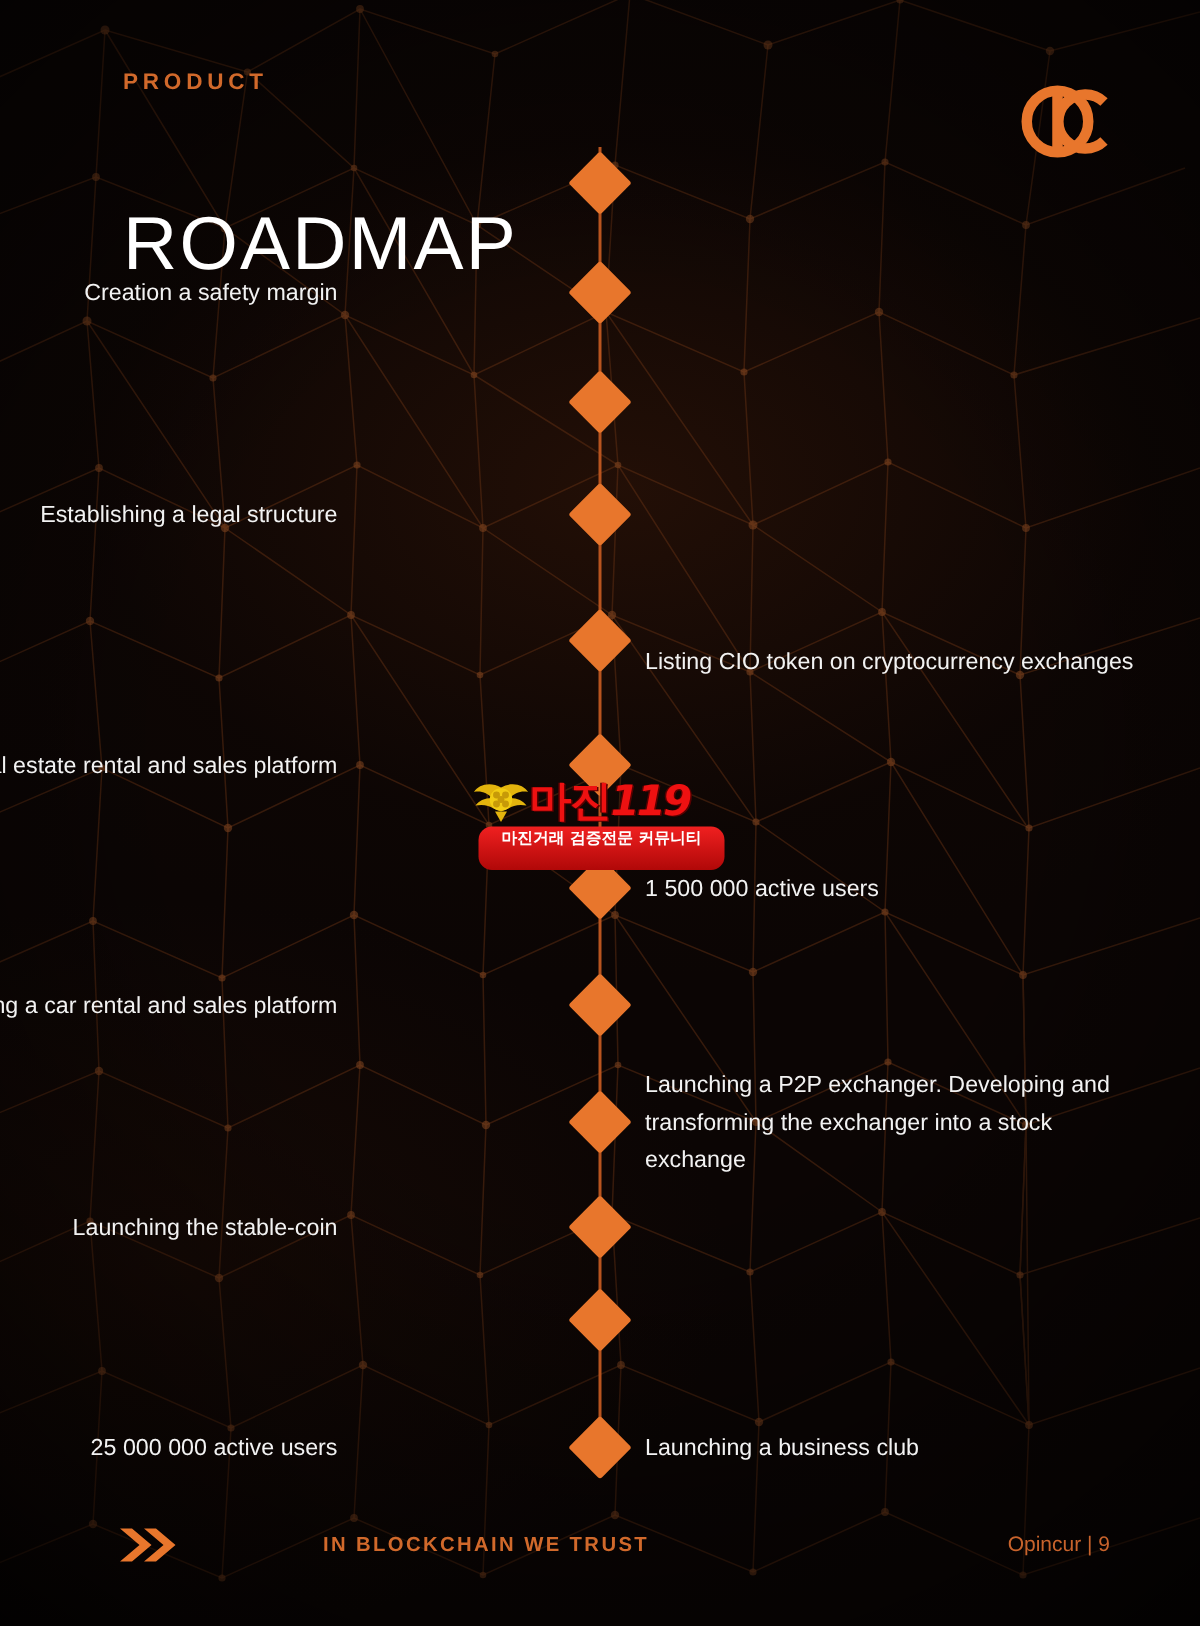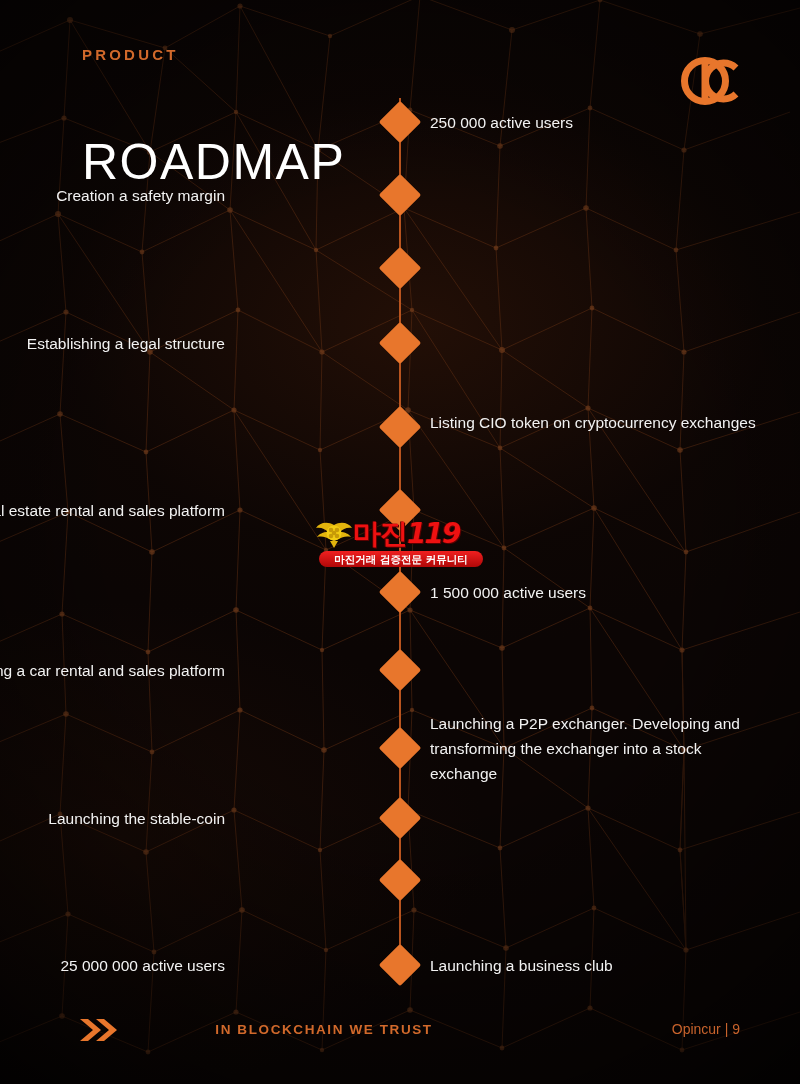--- a/index.html
+++ b/index.html
@@ -68,21 +68,21 @@
   .wm-main{
     position:absolute;left:40px;top:-1px;
     color:#ee1111;font-size:28px;font-weight:bold;
     font-family:"DejaVu Sans", sans-serif;
     letter-spacing:-1px;
     text-shadow:1px 1px 0 #5a0000, -1px 0 0 #5a0000;
     white-space:nowrap;
   }
   .wm-bar{
     position:absolute;left:6px;top:35px;
-    width:164px;height:16px;border-radius:9px;
+    width:164px;height:29px;border-radius:9px;
     background:linear-gradient(#f02020,#b00808);
     color:#ffffff;font-size:10.5px;font-weight:bold;
     font-family:"DejaVu Sans", sans-serif;
     text-align:center;line-height:17px;
     white-space:nowrap;overflow:hidden;
   }
 
   
   .footer-chevrons{position:absolute;left:78px;top:1017px;width:42px;height:26px;}
   .footer-center{
@@ -224,28 +224,27 @@
 
   <svg class="logo" viewBox="0 0 66 62">
     <circle cx="27" cy="31" r="20.5" fill="none" stroke="#e8762c" stroke-width="7"></circle>
     <rect x="23.5" y="14" width="7" height="34" fill="#e8762c"></rect>
     <path d="M58 18 A18 18 0 1 0 58 44" fill="none" stroke="#e8762c" stroke-width="7" stroke-linecap="butt"></path>
   </svg>
 
   <div id="timeline">
     <div class="axis"></div>
   <div class="node" style="top: 122px;"></div>
-      <div class="item-text side-right" style="top: 109.5px;">250 000 active users</div>
       <div class="node" style="top: 195px;"></div>
       <div class="item-text side-left" style="top: 182.5px;">Creation a safety margin</div>
       <div class="node" style="top: 268px;"></div>
       <div class="node" style="top: 343px;"></div>
       <div class="item-text side-left" style="top: 330.5px;">Establishing a legal structure</div>
       <div class="node" style="top: 427px;"></div>
-      <div class="item-text side-right" style="top: 410px;">Listing CIO token on cryptocurrency exchanges</div>
+      <div class="item-text side-right" style="top: 429px;">Listing CIO token on cryptocurrency exchanges</div>
       <div class="node" style="top: 510px;"></div>
       <div class="item-text side-left" style="top: 497.5px;">Launching a real estate rental and sales platform</div>
       <div class="node" style="top: 592px;"></div>
       <div class="item-text side-right" style="top: 579.5px;">1 500 000 active users</div>
       <div class="node" style="top: 670px;"></div>
       <div class="item-text side-left" style="top: 657.5px;">Launching a car rental and sales platform</div>
       <div class="node" style="top: 748px;"></div>
       <div class="item-text side-right" style="top: 710.5px;">Launching a P2P exchanger. Developing and transforming the exchanger into a stock exchange</div>
       <div class="node" style="top: 818px;"></div>
       <div class="item-text side-left" style="top: 805.5px;">Launching the stable-coin</div>

